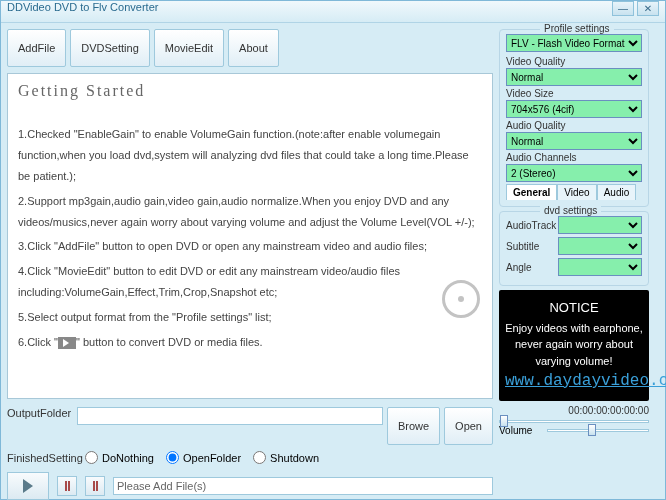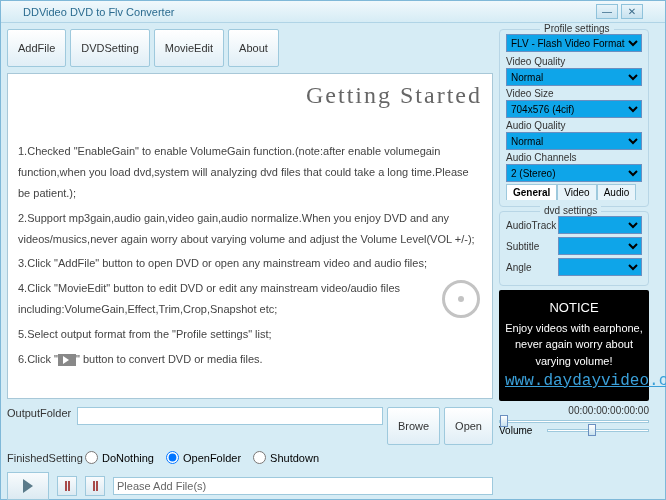--- a/index.html
+++ b/index.html
@@ -1,27 +1,27 @@
 <!DOCTYPE html>
 <html><head>
 <meta charset="utf-8">
 <style>
 * { box-sizing: border-box; margin: 0; padding: 0; font-family: Tahoma, Arial, sans-serif; font-size: 11px; }
 body { background: #d6ecf5; padding: 0; }
 .window { width: 666px; height: 500px; background: #d6ecf5; border: 1px solid #7fb8d8; }
-.titlebar { height: 22px; background: linear-gradient(#f0f8fc, #d6ecf5); border-bottom: 1px solid #b0d4e6; display: flex; align-items: center; padding: 0 22px; }
+.titlebar { height: 22px; background: linear-gradient(#f0f8fc, #d6ecf5); border-bottom: 1px solid #b0d4e6; display: flex; align-items: flex-start; padding: 0 6px; }
 .titlebar-title { flex: 1; color: #2a6b8f; }
 .winbtn { width: 22px; height: 15px; background: linear-gradient(#e8f4fa, #c8e2ef); border: 1px solid #8fc2db; margin-left: 3px; display: flex; align-items: center; justify-content: center; color: #3a6b8a; cursor: pointer; font-size: 10px; }
 .main-area { display: flex; height: 478px; }
 .left-col { width: 498px; padding: 6px; }
 .right-col { width: 156px; padding: 6px 6px 6px 0; }
 .toolbar { display: flex; gap: 4px; margin-bottom: 6px; }
 .btn { background: linear-gradient(#fff, #e0eef6); border: 1px solid #9ec9dd; padding: 12px 10px; cursor: pointer; color: #333; border-radius: 2px; }
 .content-panel { background: #fff; border: 1px solid #a8c8d8; height: 326px; padding: 8px 10px; overflow: hidden; position: relative; }
-.content-panel h2 { text-align: right; font-family: serif; font-size: 24px; color: #666; font-weight: normal; letter-spacing: 2px; margin-bottom: 32px; }
+.content-panel h2 { text-align: left; font-family: serif; font-size: 16px; color: #666; font-weight: normal; letter-spacing: 2px; margin-bottom: 24px; }
 .instructions { font-family: "Courier New", monospace; font-size: 11px; color: #444; line-height: 1.9; }
 .instructions li { list-style: none; margin-bottom: 4px; }
 .play-inline { display: inline-block; width: 18px; height: 12px; background: #888; vertical-align: middle; position: relative;}
 .play-inline::after { content: ""; position: absolute; left: 5px; top: 2px; border-left: 6px solid #fff; border-top: 4px solid transparent; border-bottom: 4px solid transparent; }
 .film-icon { position: absolute; right: 12px; bottom: 68px; width: 50px; height: 50px; opacity: 0.5; }
 .film-icon .reel { width: 38px; height: 38px; border: 3px solid #888; border-radius: 50%; position: absolute; right: 0; }
 .film-icon .reel::before { content: ""; position: absolute; width: 6px; height: 6px; background: #888; border-radius: 50%; top: 13px; left: 13px; }
 .output-row { display: flex; align-items: flex-start; gap: 4px; margin-top: 8px; }
 .output-row label { width: 66px; color: #333; font-size: 11px; }
 .output-row input[type="text"] { flex: 1; border: 1px solid #9ec9dd; height: 18px; padding: 0 3px; background: #fff; }
@@ -34,21 +34,21 @@
 .player-bar .pbtn.large { width: 42px; }
 .player-bar .pbtn.small { width: 20px; height: 20px; background: linear-gradient(#f8fbfd, #dceaf2); }
 .player-bar .play-tri { border-left: 10px solid #5a7a8a; border-top: 7px solid transparent; border-bottom: 7px solid transparent; }
 .player-bar .bars { display: flex; gap: 1px; }
 .player-bar .bars span { width: 2px; height: 10px; background: #a84a4a; }
 .status-input { flex: 1; border: 1px solid #9ec9dd; height: 18px; padding: 0 3px; background: #fff; color: #666; }
 .group { border: 1px solid #b8d6e6; border-radius: 4px; padding: 4px 6px 6px; margin-bottom: 4px; position: relative; background: #d6ecf5; }
 .group-title { position: absolute; top: -7px; left: 40px; background: #d6ecf5; padding: 0 4px; color: #333; font-size: 10px; }
 .field-row { display: flex; flex-direction: column; margin-bottom: 2px; }
 .field-row > label { color: #333; font-size: 10px; margin-bottom: 1px; }
-select, input.sel { width: 100%; border: 1px solid #6a8fc0; height: 18px; font-size: 10px; background: #0ea5e9; }
+select, input.sel { width: 100%; border: 1px solid #6a8fc0; height: 18px; font-size: 10px; background: #86efac; }
 .volume-row { display: flex; align-items: center; gap: 3px; }
 .volume-row input[type="text"] { width: 48px; border: 1px solid #9ec9dd; height: 16px; font-size: 10px; padding: 0 2px; }
 .spinner { display: flex; flex-direction: column; }
 .spinner button { width: 12px; height: 8px; font-size: 6px; line-height: 6px; border: 1px solid #9ec9dd; background: #eef6fa; padding: 0; cursor: pointer; }
 .chk-row { display: flex; align-items: center; gap: 3px; font-size: 10px; margin-left: 4px; }
 .tabs { display: flex; }
 .tab { padding: 2px 6px; border: 1px solid #9ec9dd; border-bottom: none; background: #e8f4fa; font-size: 10px; cursor: pointer; }
 .tab.active { background: #fff; font-weight: bold; }
 .dvd-row { display: flex; align-items: center; margin-bottom: 3px; }
 .dvd-row label { width: 52px; font-size: 10px; color: #333; }

